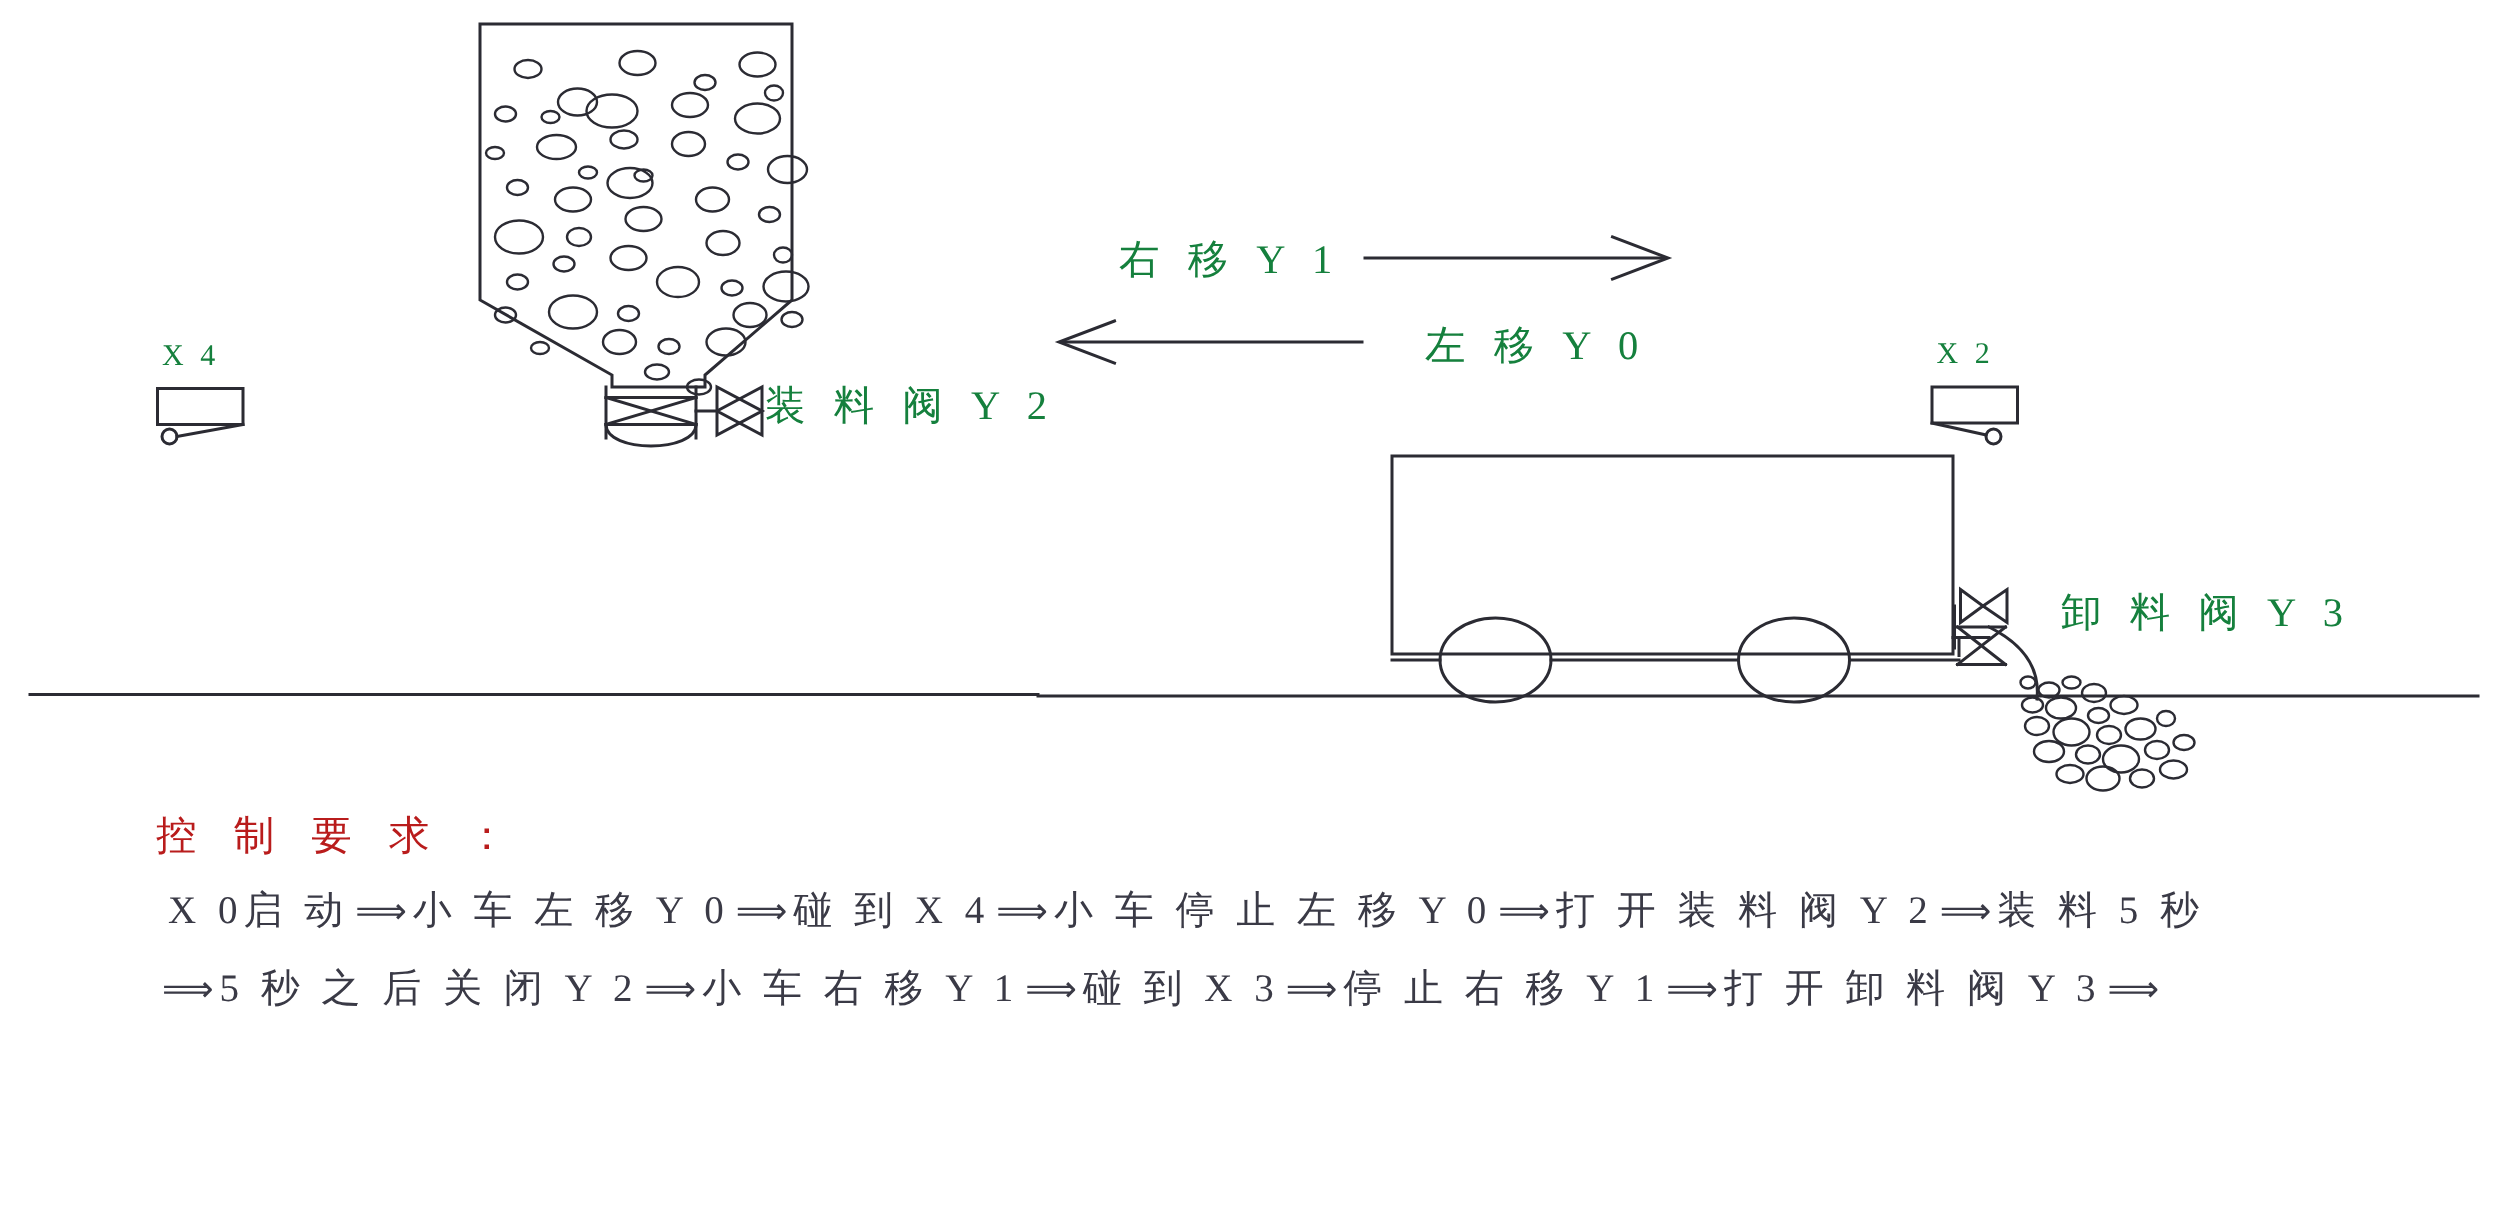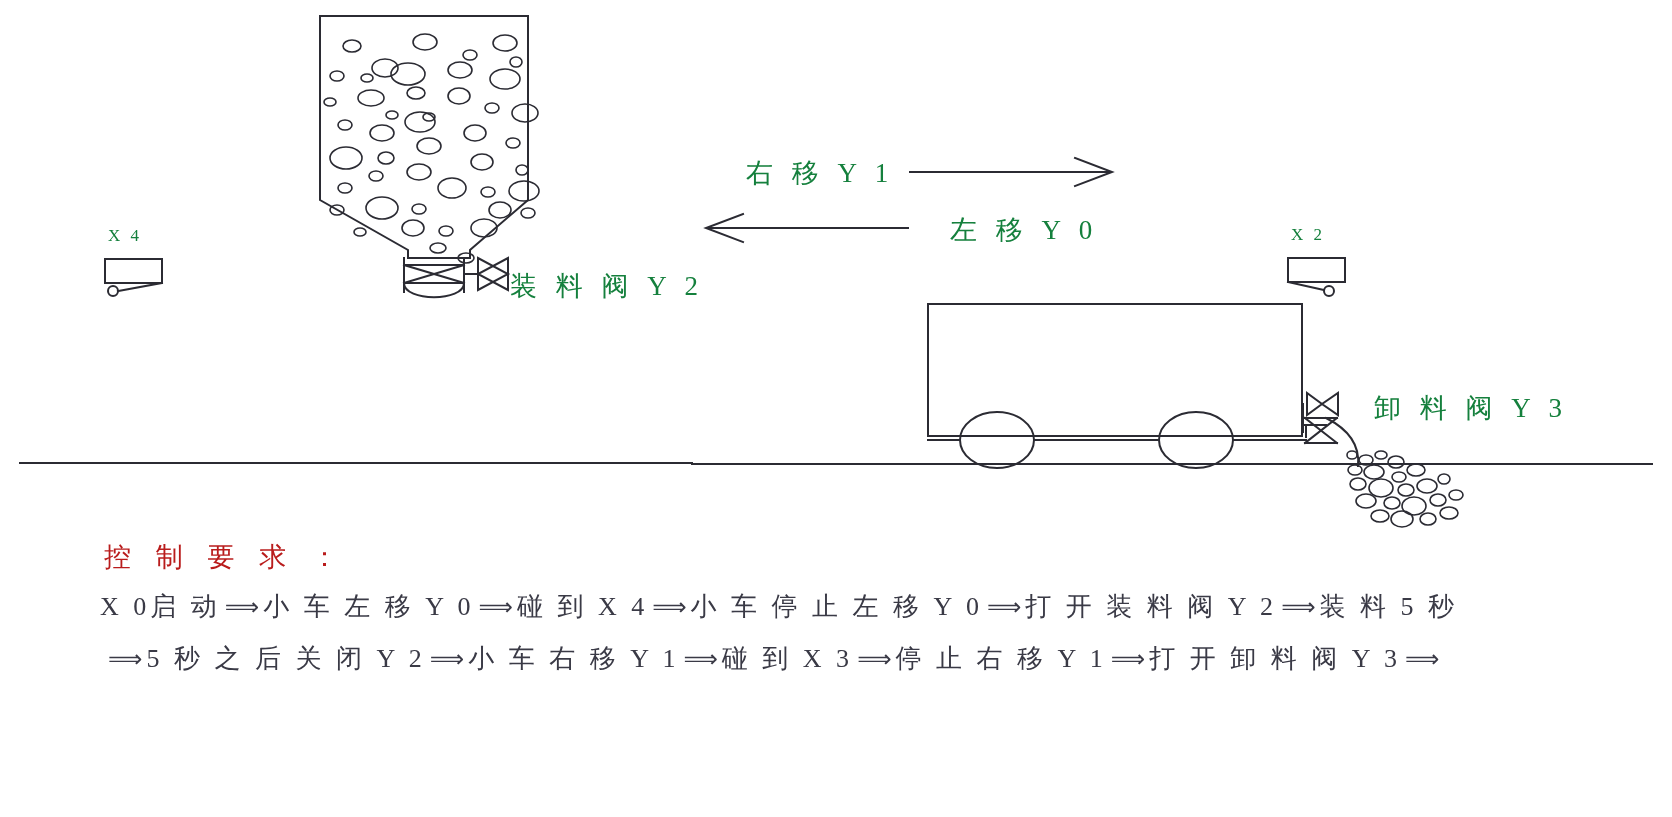--- a/index.html
+++ b/index.html
@@ -32,21 +32,21 @@
     white-space: nowrap;
     color: #15803d;
     font-family: "Liberation Serif", "DejaVu Serif", serif;
     letter-spacing: 2px;
   }
   .lbl-cn {
     font-size: 27px;
     letter-spacing: 6px;
   }
   .lbl-id {
-    font-size: 17px;
+    font-size: 20px;
     letter-spacing: 3px;
   }
   .req-title {
     position: absolute;
     left: 104px;
     top: 539px;
     font-size: 27px;
     letter-spacing: 9px;
     color: #b91c1c;
   }
@@ -57,21 +57,21 @@
     color: #3a3a46;
     white-space: nowrap;
   }
   .req-line .arrow {
     letter-spacing: 0px;
     padding: 0 4px;
     font-family: "DejaVu Sans", sans-serif;
     font-size: 24px;
   }
   .seg { display: inline; }
-  #l1 { left: 100px; top: 589px; }
+  #l1 { left: 112px; top: 589px; }
   #l2 { left: 104px; top: 641px; text-align: center; }
   #l3 { left: 104px; top: 700px; }
 </style>
 </head>
 <body>
 
 <div id="stage">
 
   <svg class="diagram" viewBox="0 0 1672 817">
     <g fill="none" stroke="#2b2b33" stroke-width="2" stroke-linecap="square">
@@ -228,21 +228,21 @@
   </svg>
 
   <div class="lbl lbl-id" style="left:108px; top:226px;">X 4</div>
 
   <div class="lbl lbl-id" style="left:1291px; top:225px;">X 2</div>
 
   <div class="lbl lbl-cn" style="left:746px; top:155px;">右 移 Y 1</div>
 
   <div class="lbl lbl-cn" style="left:950px; top:212px;">左 移 Y 0</div>
 
-  <div class="lbl lbl-cn" style="left:510px; top:268px;">装 料 阀 Y 2</div>
+  <div class="lbl lbl-cn" style="left:510px; top:252px;">装 料 阀 Y 2</div>
 
   <div class="lbl lbl-cn" style="left:1374px; top:390px;">卸 料 阀 Y 3</div>
 
   <div class="req-title">控 制 要 求 ：</div>
 
   <div class="req-line" id="l1"><span class="seg">X 0启 动</span><span class="arrow">⟹</span><span class="seg">小 车 左 移 Y 0</span><span class="arrow">⟹</span><span class="seg">碰 到 X 4</span><span class="arrow">⟹</span><span class="seg">小 车 停 止 左 移 Y 0</span><span class="arrow">⟹</span><span class="seg">打 开 装 料 阀 Y 2</span><span class="arrow">⟹</span><span class="seg">装 料 5 秒</span></div>
   <div class="req-line" id="l2"><span class="arrow">⟹</span><span class="seg">5 秒 之 后 关 闭 Y 2</span><span class="arrow">⟹</span><span class="seg">小 车 右 移 Y 1</span><span class="arrow">⟹</span><span class="seg">碰 到 X 3</span><span class="arrow">⟹</span><span class="seg">停 止 右 移 Y 1</span><span class="arrow">⟹</span><span class="seg">打 开 卸 料 阀 Y 3</span><span class="arrow">⟹</span></div>
 
 </div>
 

